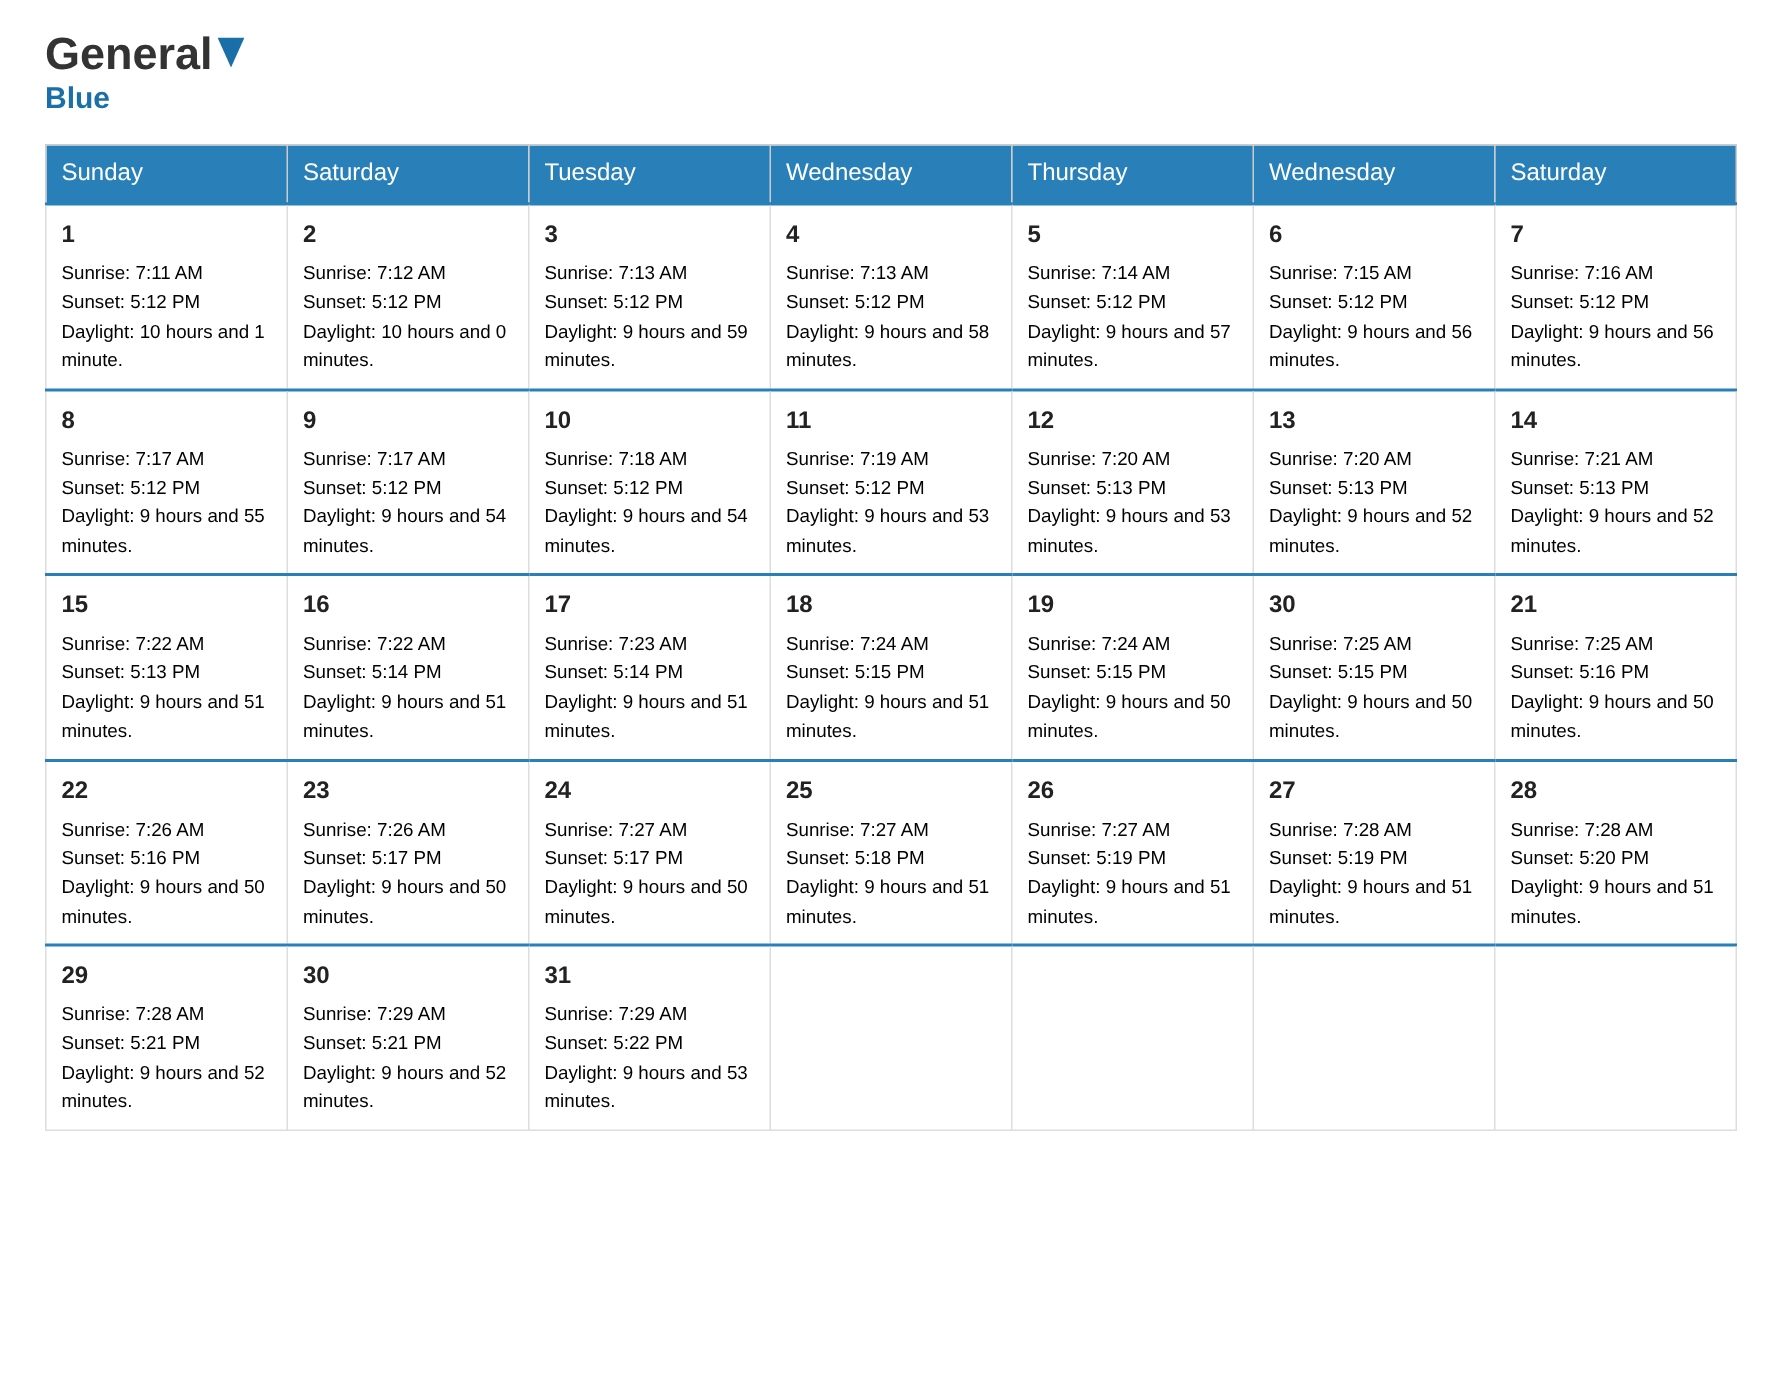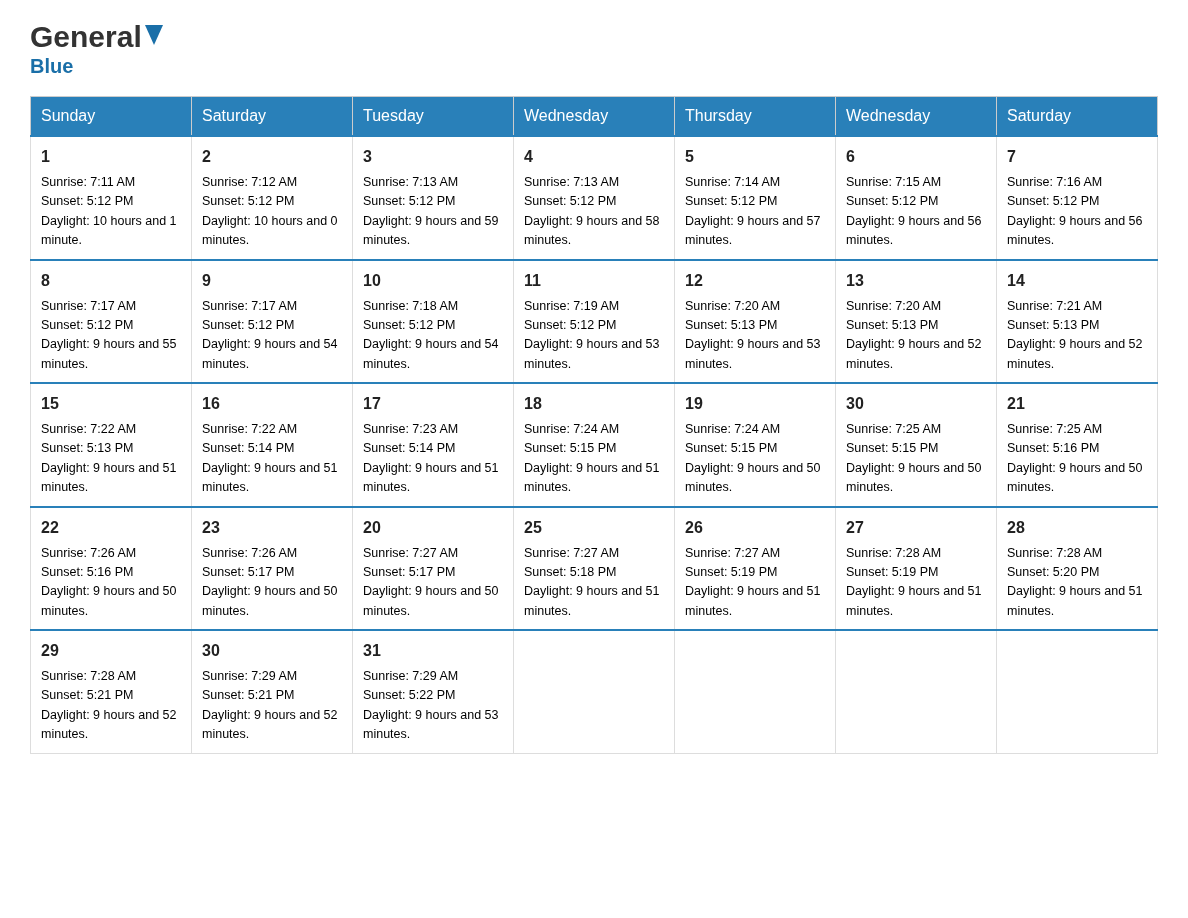--- a/index.html
+++ b/index.html
@@ -217,21 +217,21 @@
       <tr class="week-row">
         <td>
           <span class="day-number">22</span>
           <div class="day-info">Sunrise: 7:26 AM<br>Sunset: 5:16 PM<br>Daylight: 9 hours and 50 minutes.</div>
         </td>
         <td>
           <span class="day-number">23</span>
           <div class="day-info">Sunrise: 7:26 AM<br>Sunset: 5:17 PM<br>Daylight: 9 hours and 50 minutes.</div>
         </td>
         <td>
-          <span class="day-number">20</span>
+          <span class="day-number">24</span>
           <div class="day-info">Sunrise: 7:27 AM<br>Sunset: 5:17 PM<br>Daylight: 9 hours and 50 minutes.</div>
         </td>
         <td>
           <span class="day-number">25</span>
           <div class="day-info">Sunrise: 7:27 AM<br>Sunset: 5:18 PM<br>Daylight: 9 hours and 51 minutes.</div>
         </td>
         <td>
           <span class="day-number">26</span>
           <div class="day-info">Sunrise: 7:27 AM<br>Sunset: 5:19 PM<br>Daylight: 9 hours and 51 minutes.</div>
         </td>

